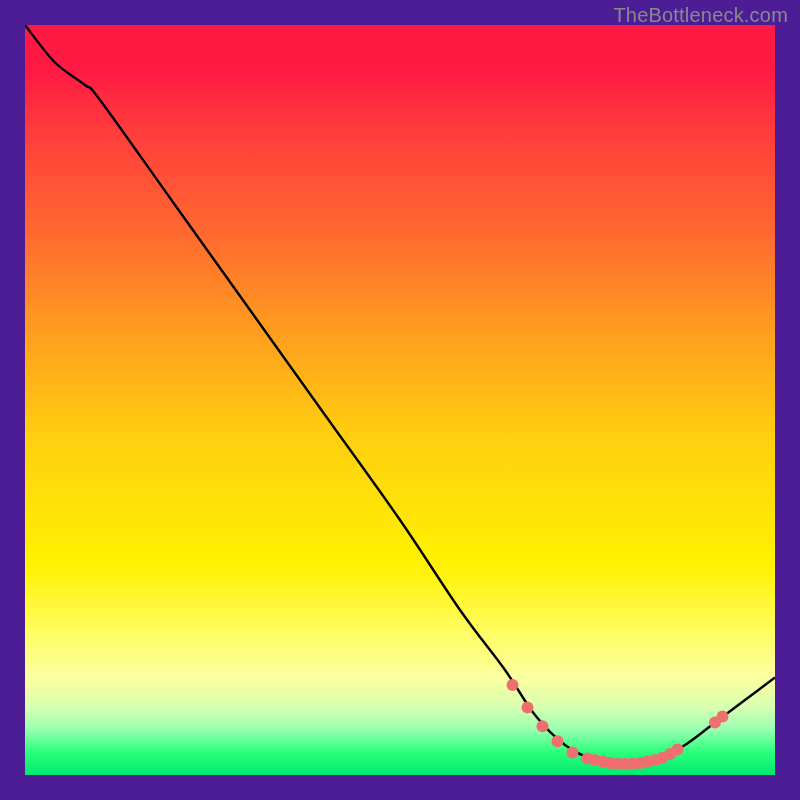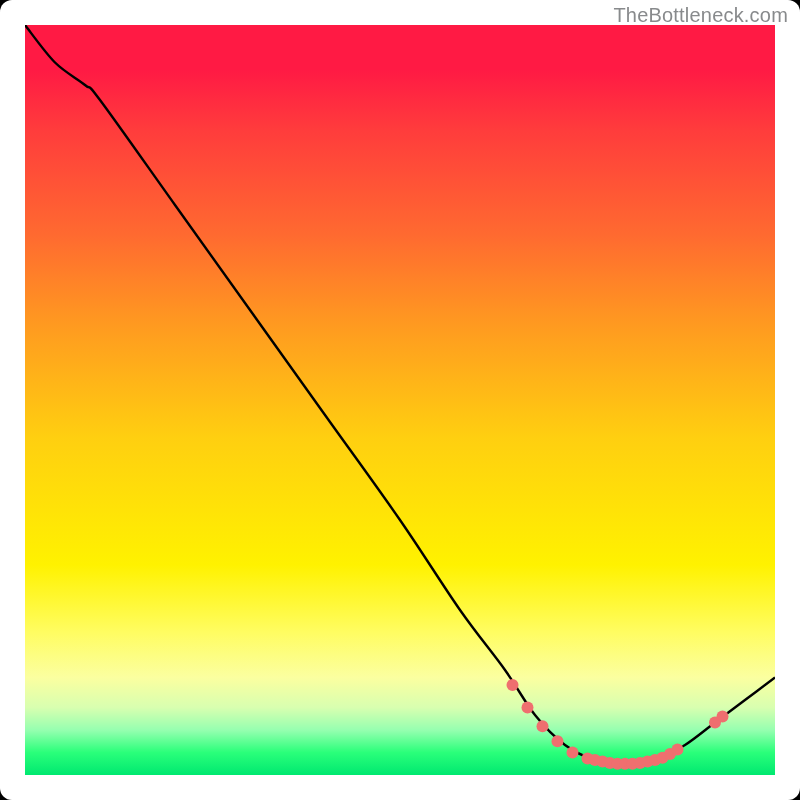--- a/index.html
+++ b/index.html
@@ -7,22 +7,21 @@
     padding: 0;
     width: 800px;
     height: 800px;
     background: #000;
     overflow: hidden;
   }
   .wrap {
     position: relative;
     width: 800px;
     height: 800px;
-    background: #ffffff;
-    border-radius: 12px;
+    background: #4c1d95;
   }
   .plot {
     position: absolute;
     left: 25px;
     top: 25px;
     width: 750px;
     height: 750px;
     
     background: linear-gradient(to bottom,
       #ff1a44 0%,

